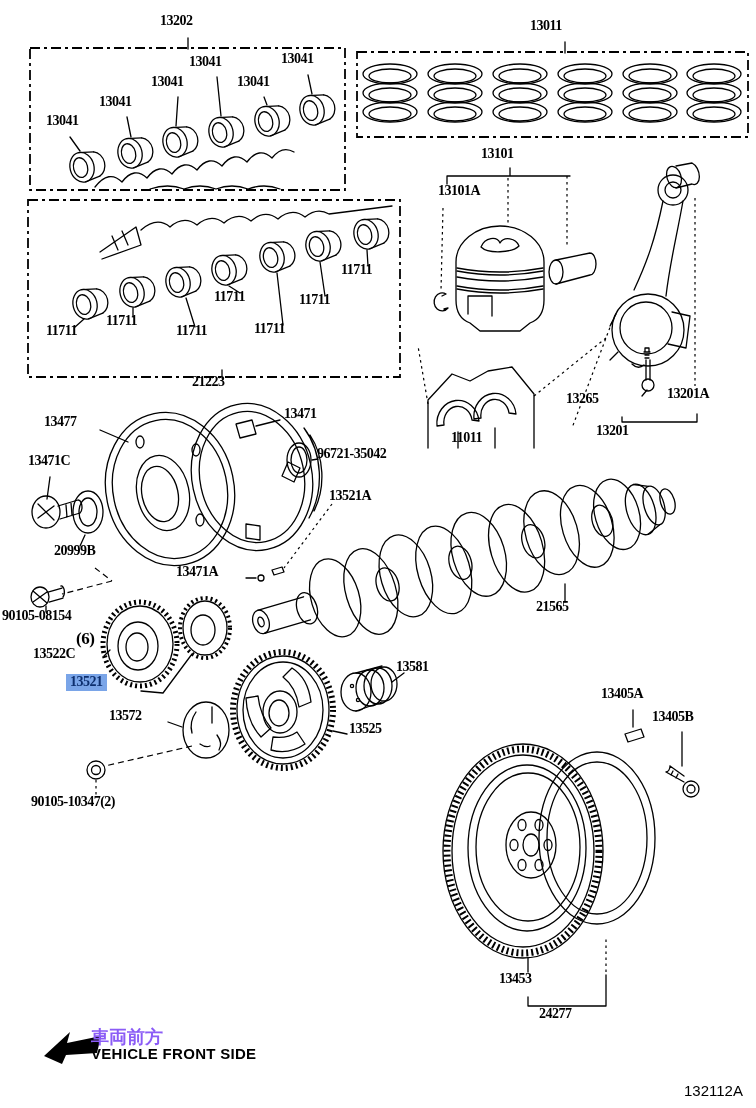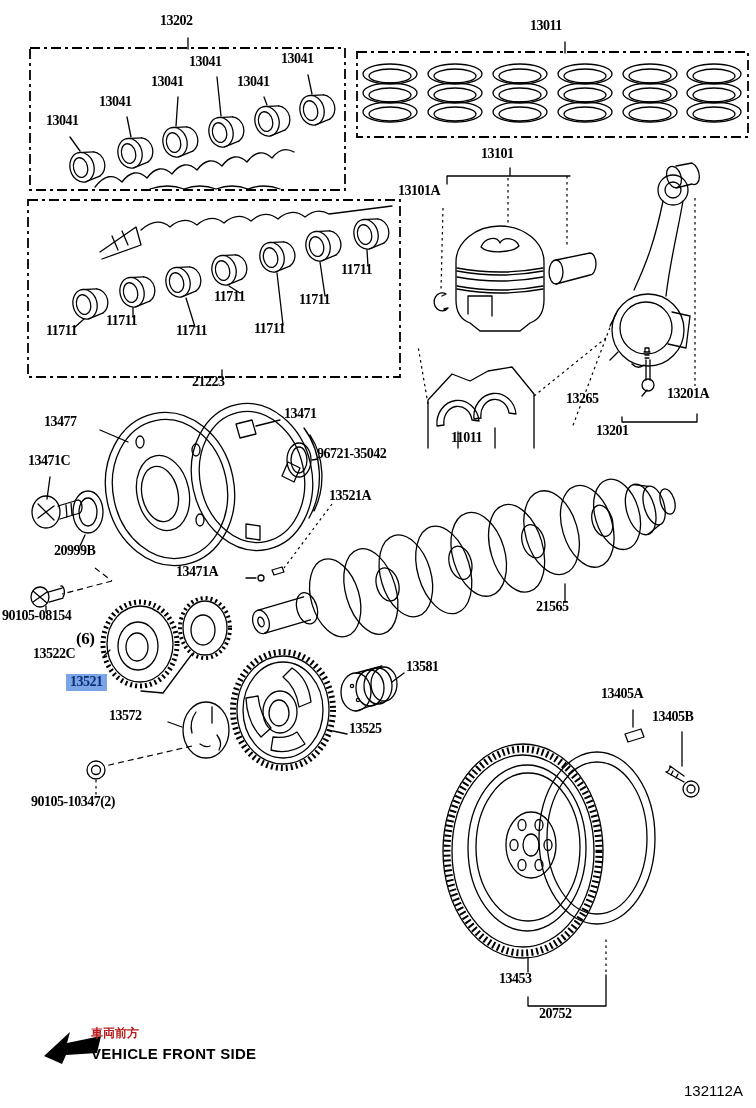--- a/index.html
+++ b/index.html
@@ -11,21 +11,21 @@
   .box{stroke:#000;fill:none;stroke-width:1.8;stroke-dasharray:10 4 3 4;}
   .dot{stroke:#000;fill:none;stroke-width:1.2;stroke-dasharray:2.5 3.5;}
   .dsh{stroke:#000;fill:none;stroke-width:1.2;stroke-dasharray:6 4;}
   .teeth{stroke:#000;fill:none;stroke-dasharray:2 3;}
   .blk{fill:#000;stroke:none;}
   .lbl{position:absolute;font-weight:bold;font-size:14px;line-height:1.05;
        letter-spacing:-0.5px;color:#000;white-space:nowrap;}
   .sm{font-size:17px;}
   .hl{padding:1px 4px;margin-left:-4px;margin-top:-1px;}
   .front-jp{position:absolute;font-family:"Liberation Sans",sans-serif;font-weight:bold;
-       font-size:12px;color:#b91c1c;white-space:nowrap;}
+       font-size:18px;color:#8b5cf6;white-space:nowrap;}
   .front-en{position:absolute;font-family:"Liberation Sans",sans-serif;font-weight:bold;
        font-size:15px;letter-spacing:.3px;color:#000;white-space:nowrap;}
   .code{position:absolute;font-family:"Liberation Sans",sans-serif;font-size:15px;color:#000;}
 </style>
 </head>
 <body>
 
 <div class="stage">
 
 <svg width="756" height="1108" viewBox="0 0 756 1108">
@@ -241,21 +241,21 @@
 
   <div class="lbl" style="left:160px;top:14px">13202</div>
   <div class="lbl" style="left:46px;top:114px">13041</div>
   <div class="lbl" style="left:99px;top:95px">13041</div>
   <div class="lbl" style="left:151px;top:75px">13041</div>
   <div class="lbl" style="left:189px;top:55px">13041</div>
   <div class="lbl" style="left:237px;top:75px">13041</div>
   <div class="lbl" style="left:281px;top:52px">13041</div>
   <div class="lbl" style="left:530px;top:19px">13011</div>
   <div class="lbl" style="left:481px;top:147px">13101</div>
-  <div class="lbl" style="left:398px;top:184px">13101A</div>
+  <div class="lbl" style="left:438px;top:184px">13101A</div>
   <div class="lbl" style="left:46px;top:324px">11711</div>
   <div class="lbl" style="left:106px;top:314px">11711</div>
   <div class="lbl" style="left:176px;top:324px">11711</div>
   <div class="lbl" style="left:214px;top:290px">11711</div>
   <div class="lbl" style="left:254px;top:322px">11711</div>
   <div class="lbl" style="left:299px;top:293px">11711</div>
   <div class="lbl" style="left:341px;top:263px">11711</div>
   <div class="lbl" style="left:192px;top:375px">21223</div>
   <div class="lbl" style="left:44px;top:415px">13477</div>
   <div class="lbl" style="left:284px;top:407px">13471</div>
@@ -268,23 +268,23 @@
   <div class="lbl" style="left:451px;top:431px">11011</div>
   <div class="lbl" style="left:566px;top:392px">13265</div>
   <div class="lbl" style="left:667px;top:387px">13201A</div>
   <div class="lbl" style="left:596px;top:424px">13201</div>
   <div class="lbl" style="left:2px;top:609px">90105-08154</div>
   <div class="lbl sm" style="left:76px;top:630px">(6)</div>
   <div class="lbl" style="left:33px;top:647px">13522C</div>
   <div class="lbl hl" style="left: 70px; top: 675px; background-color: rgb(122, 165, 232); color: rgb(13, 47, 110); text-align: center;">13521</div>
   <div class="lbl" style="left:109px;top:709px">13572</div>
   <div class="lbl" style="left:31px;top:795px">90105-10347(2)</div>
-  <div class="lbl" style="left:406px;top:660px">13581</div>
+  <div class="lbl" style="left:396px;top:660px">13581</div>
   <div class="lbl" style="left:349px;top:722px">13525</div>
   <div class="lbl" style="left:601px;top:687px">13405A</div>
   <div class="lbl" style="left:652px;top:710px">13405B</div>
   <div class="lbl" style="left:499px;top:972px">13453</div>
-  <div class="lbl" style="left:539px;top:1007px">20752</div>
+  <div class="lbl" style="left:539px;top:1007px">24277</div>
 
   <div class="front-jp" style="left:91px;top:1025px">車両前方</div>
   <div class="front-en" style="left:91px;top:1045px">VEHICLE FRONT SIDE</div>
   <div class="code" style="left:684px;top:1082px">132112A</div>
 </div>
 
 </body></html>

